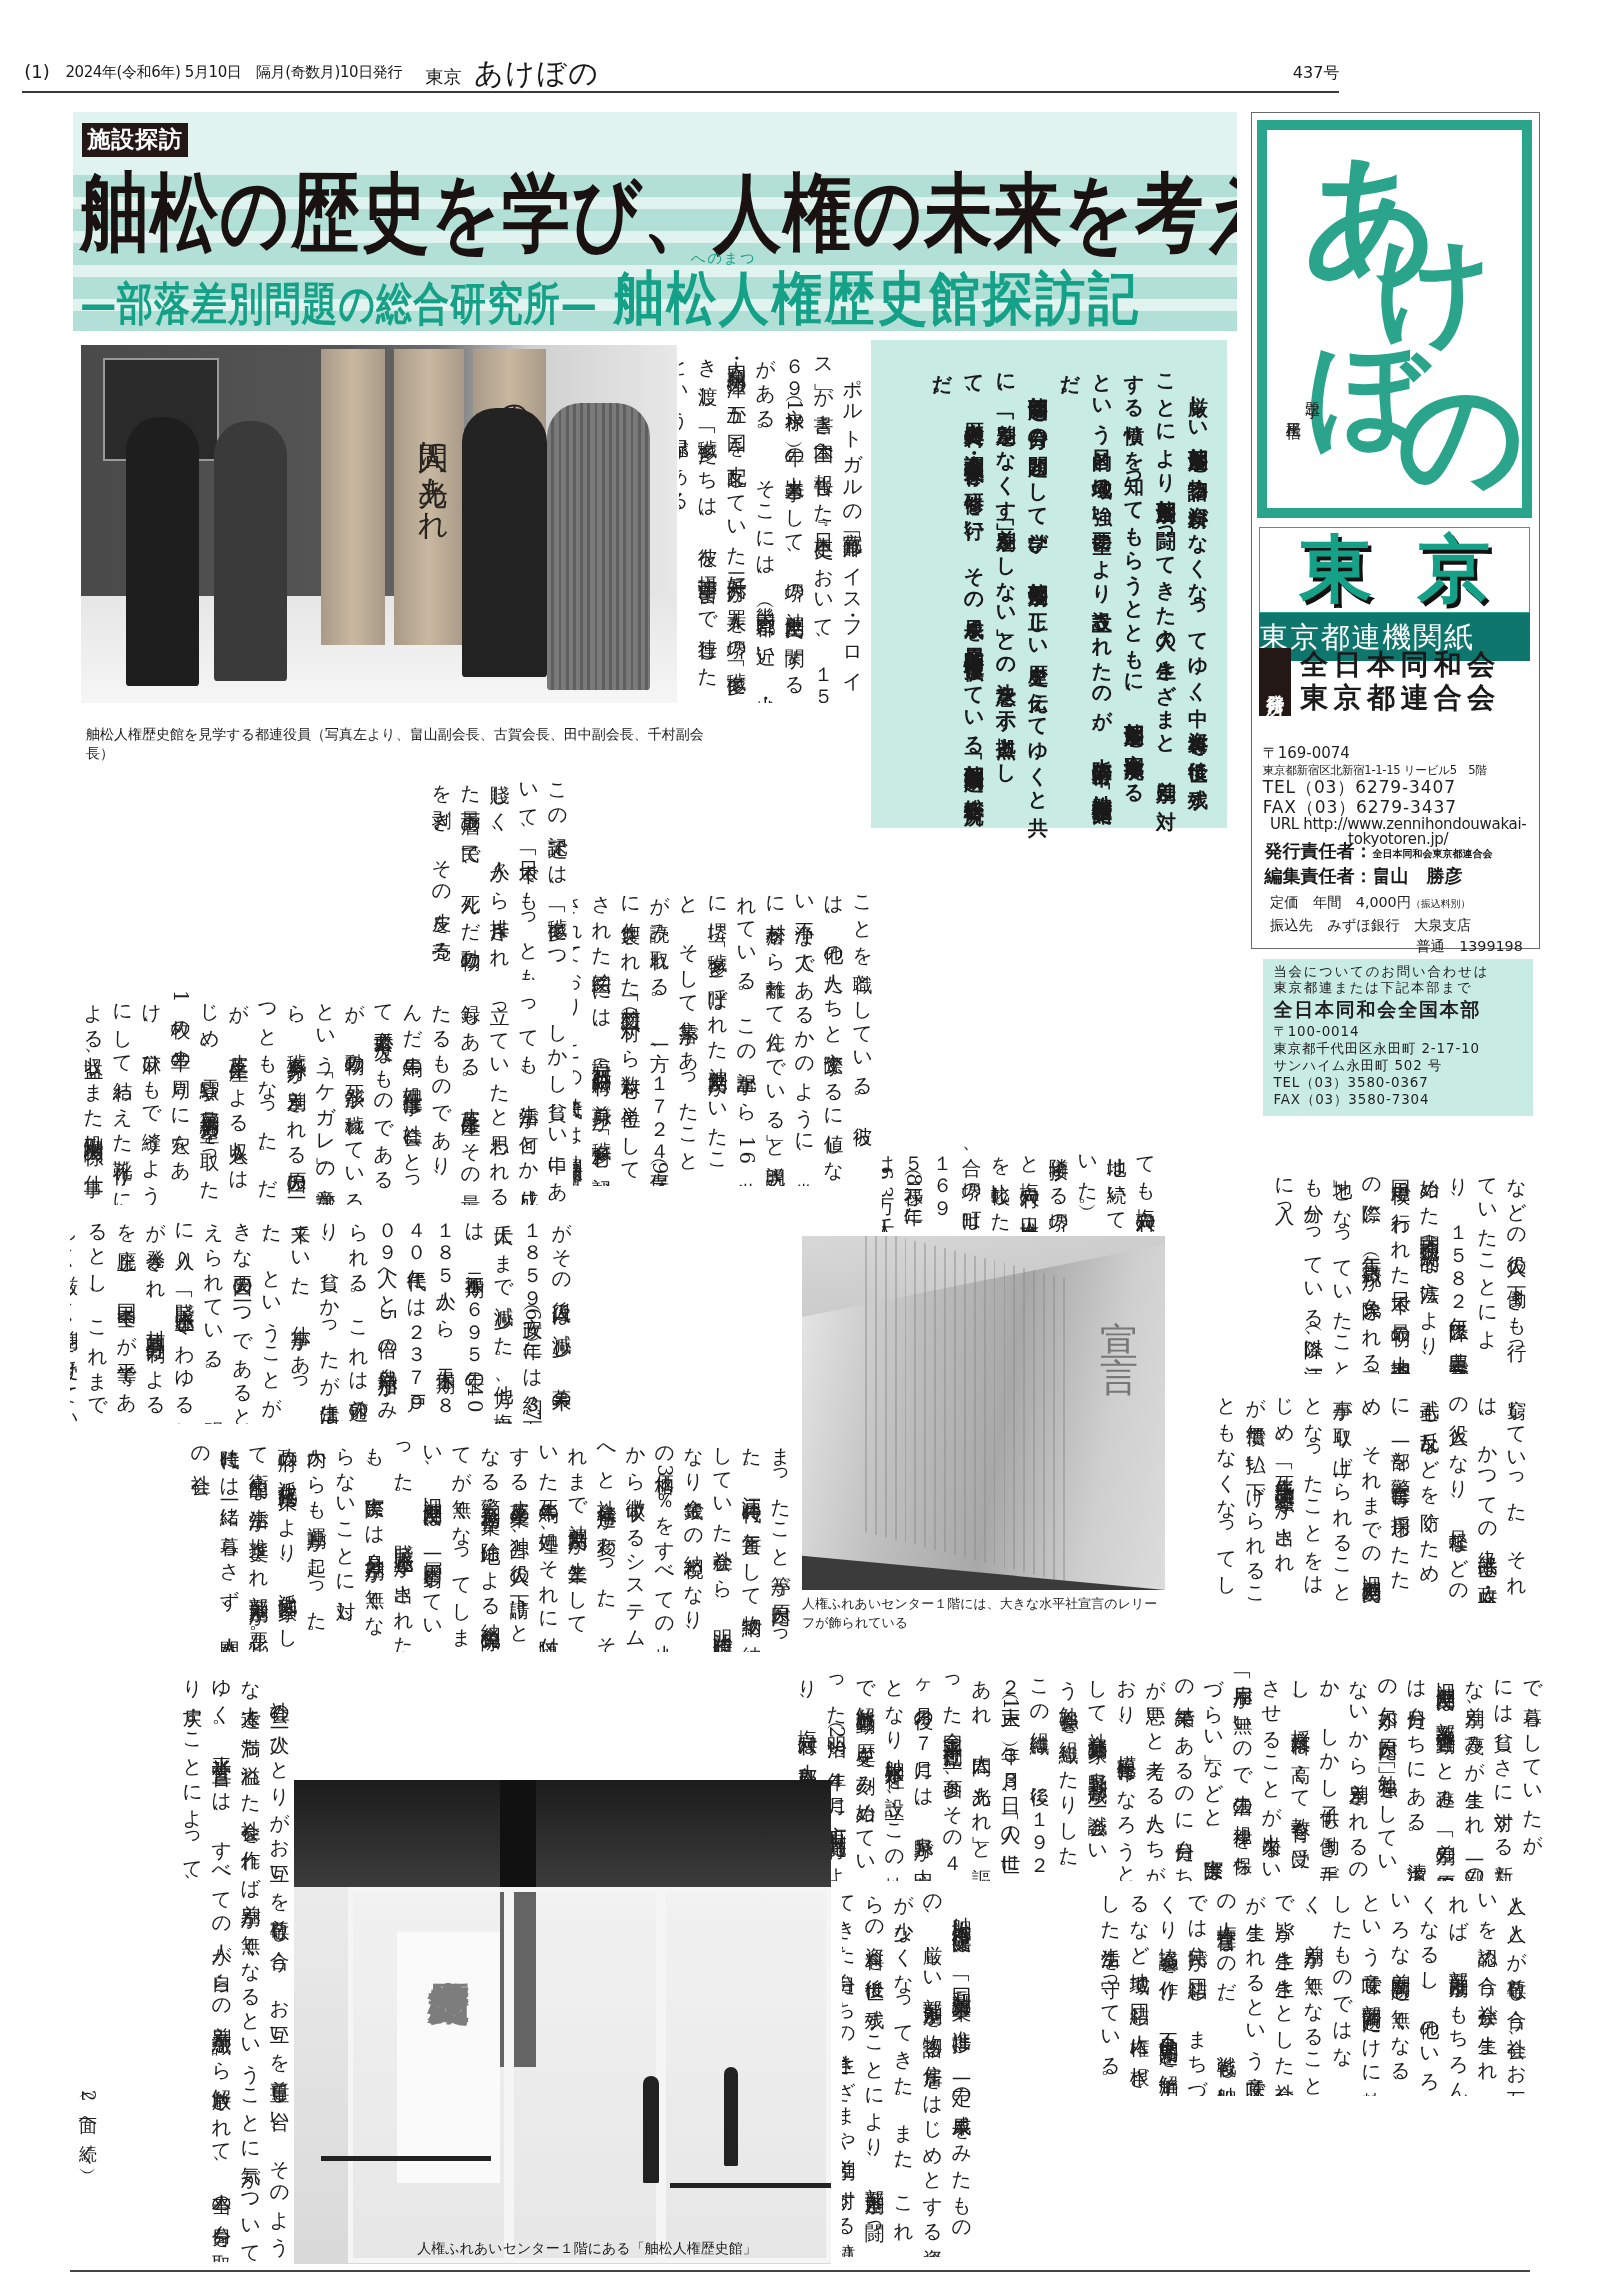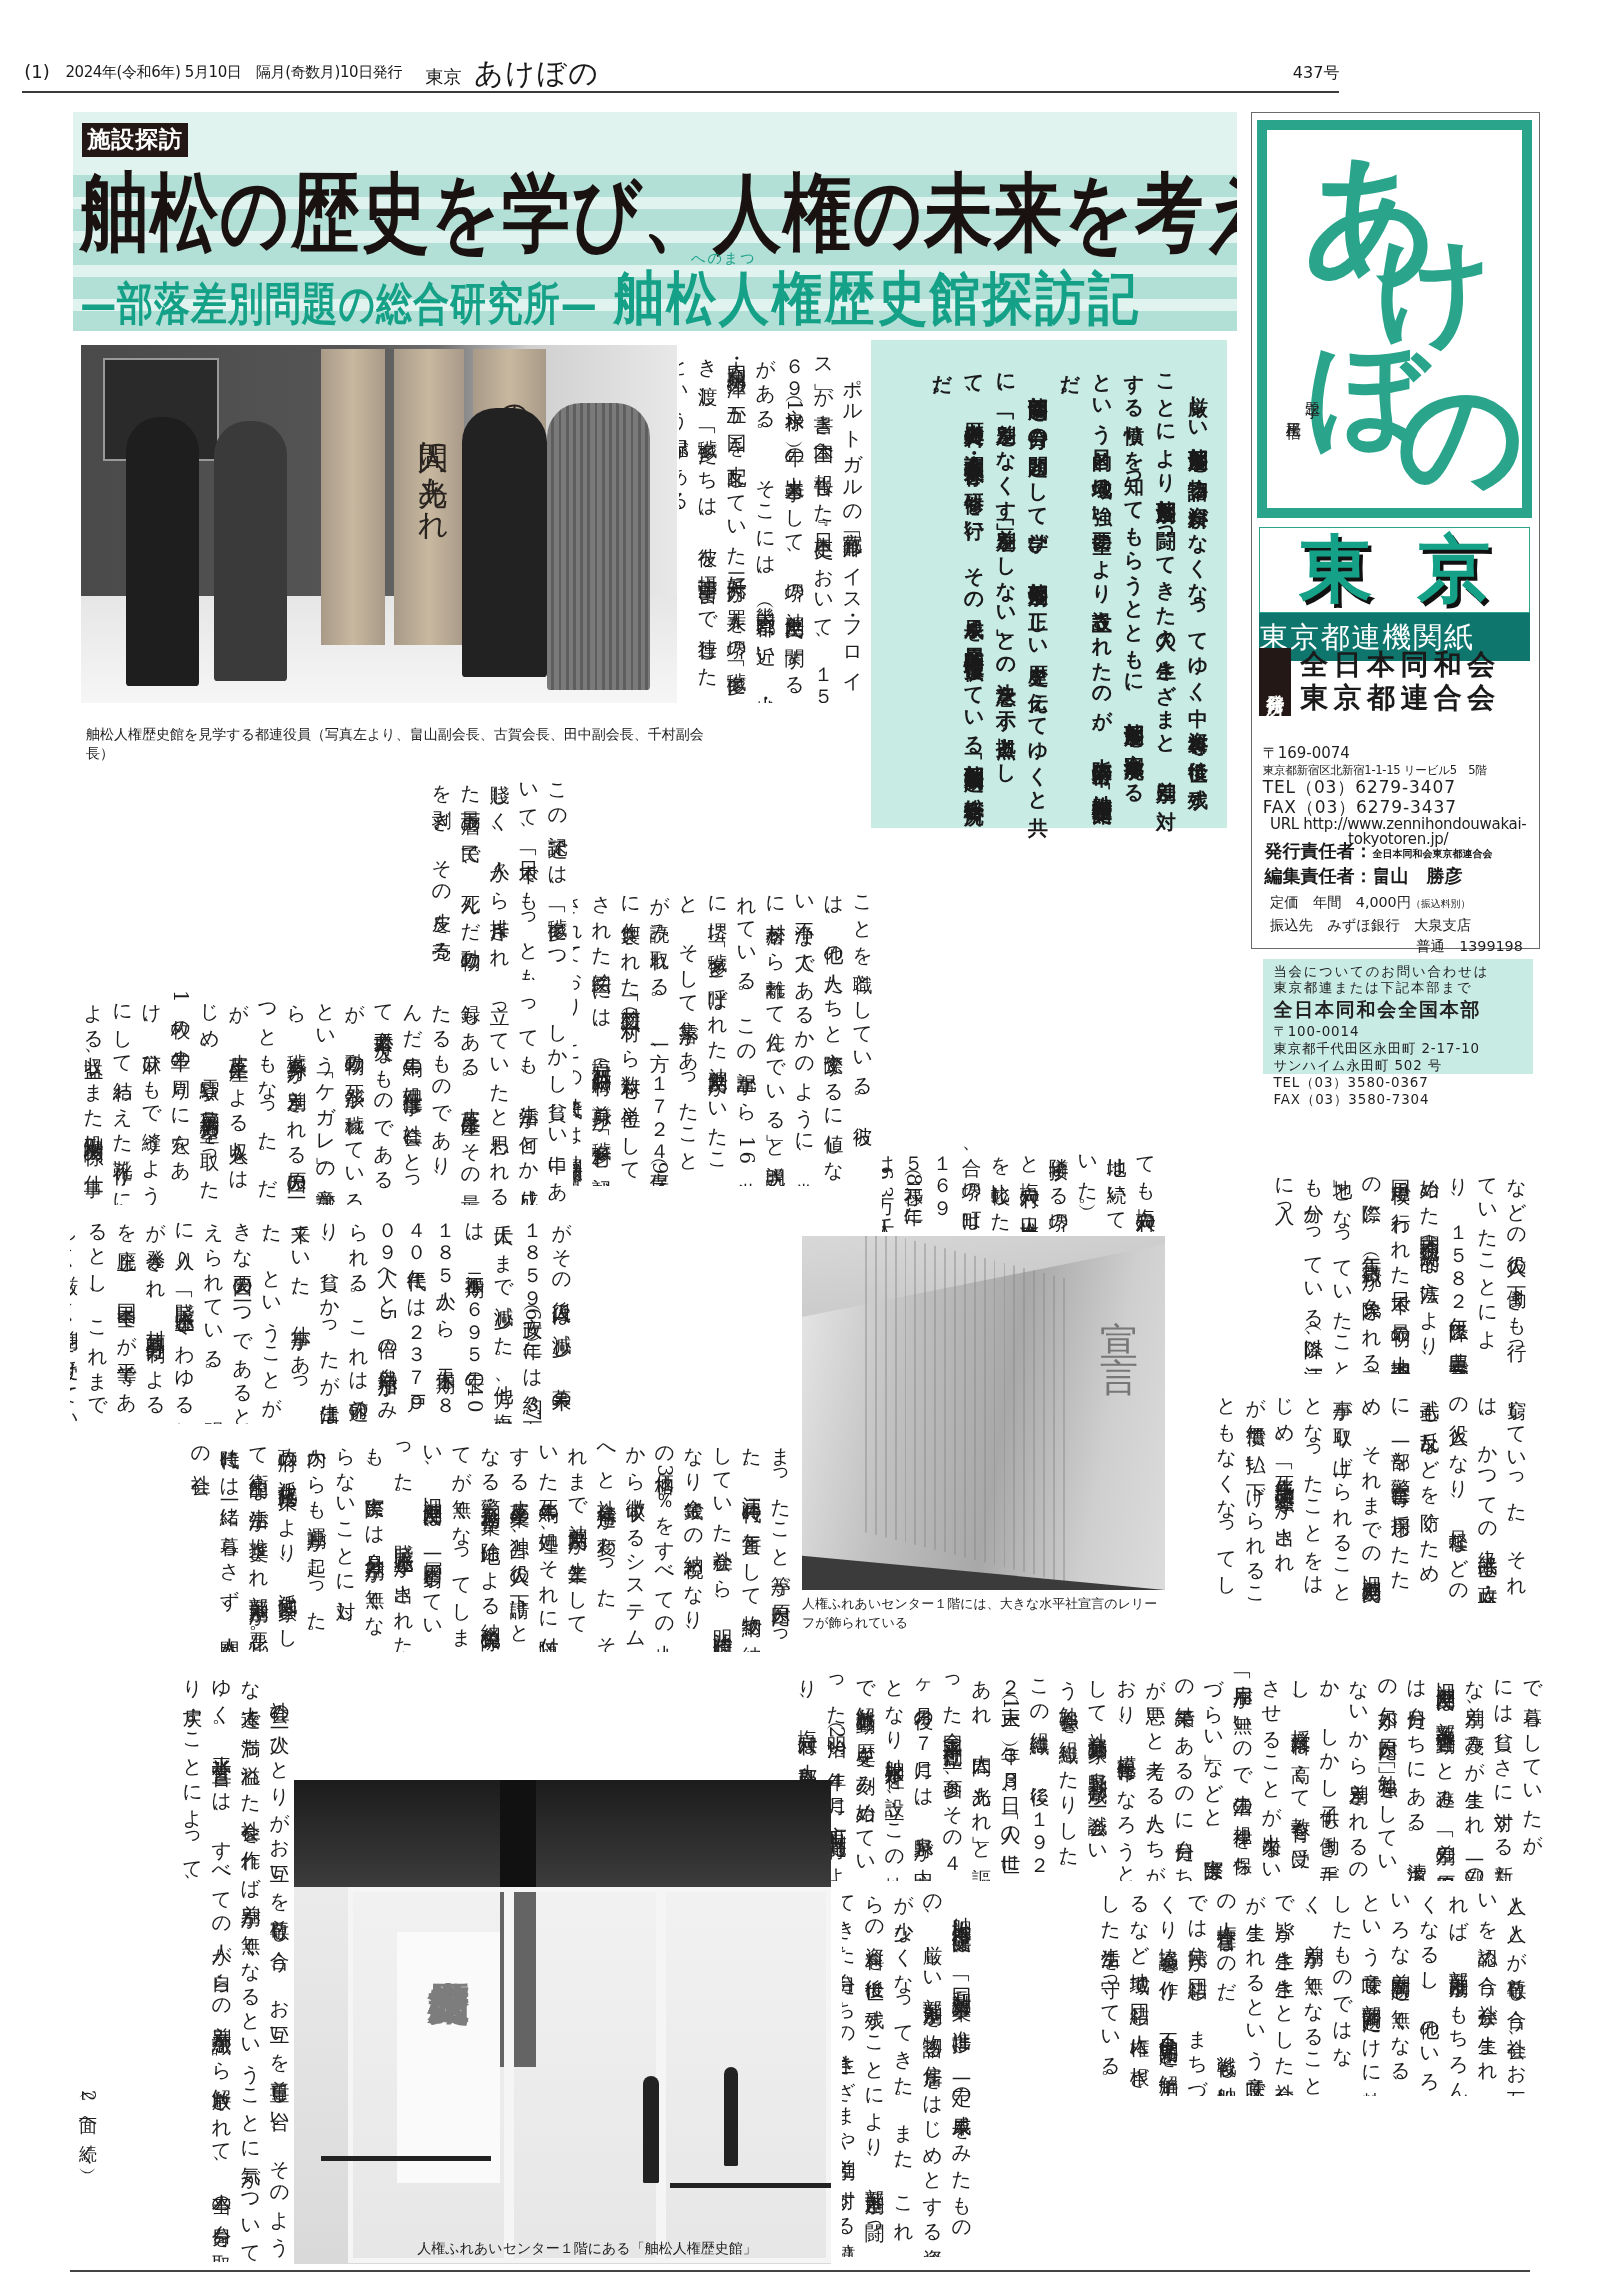--- a/index.html
+++ b/index.html
@@ -44,21 +44,21 @@
   .addr .zip { font-size: 15px; line-height: 18px; }
   .addr .street { font-size: 11.6px; line-height: 16px; letter-spacing: -0.3px; }
   .addr .tel { font-size: 17px; line-height: 19.7px; letter-spacing: 0.9px; }
   .addr .url { font-size: 15px; line-height: 14.3px; letter-spacing: -0.3px; text-align: center; }
   .resp { position: absolute; left: 12.5px; top: 727px; font-family: "DejaVu Sans", sans-serif; font-weight: bold; font-size: 18px; line-height: 21.5px; }
   .resp .small { font-size: 10px; }
   .price { position: absolute; left: 18px; top: 779px; width: 260px; font-family: "DejaVu Sans", sans-serif; font-size: 14.3px; line-height: 21.5px; color: #222; }
   .price .row { white-space: nowrap; }
   .price .small { font-size: 9.9px; }
   .price .right { text-align: right; padding-right: 7.2px; }
-  .contact { position: absolute; left: 10.7px; top: 846px; width: 270px; height: 115px; background: #c8ebe3; padding: 5.4px 10.7px; font-family: "DejaVu Sans", sans-serif; color: #222; }
+  .contact { position: absolute; left: 10.7px; top: 846px; width: 270px; height: 157px; background: #c8ebe3; padding: 5.4px 10.7px; font-family: "DejaVu Sans", sans-serif; color: #222; }
   .contact .intro { font-size: 13.4px; line-height: 16px; letter-spacing: 1.8px; }
   .contact .hq { font-size: 19px; font-weight: bold; line-height: 27px; letter-spacing: 1.8px; }
   .contact .line { font-size: 13.4px; line-height: 17px; letter-spacing: 0.9px; }
 
   
   .lead { position: absolute; left: 871px; top: 340px; width: 356px; height: 488px; background: #c8ebe3; padding: 19.7px 12.5px 12.5px 12.5px; writing-mode: vertical-rl; font-family: "DejaVu Sans", sans-serif; font-weight: bold; font-size: 20px; line-height: 32px; letter-spacing: 1.8px; color: #1a1a1a; }
   .lead p { text-indent: 1em; }
 
   
   .photo { position: absolute; background: #777; overflow: hidden; }

